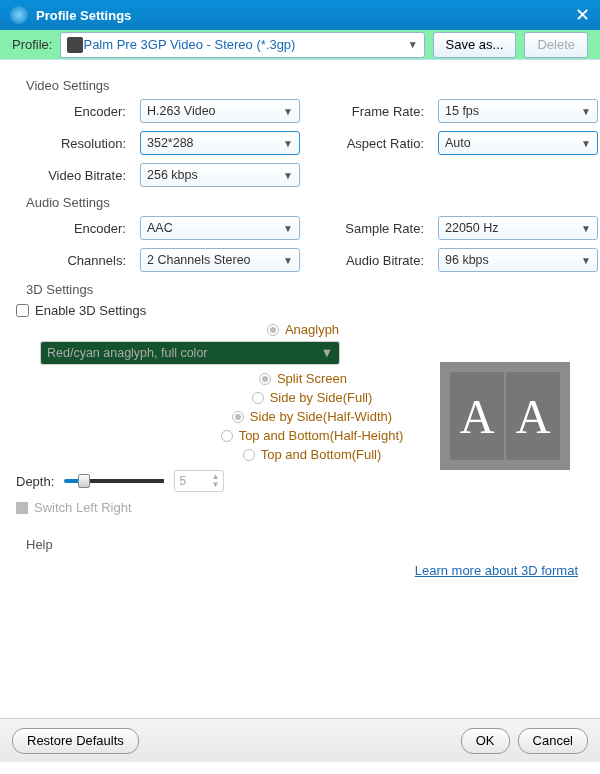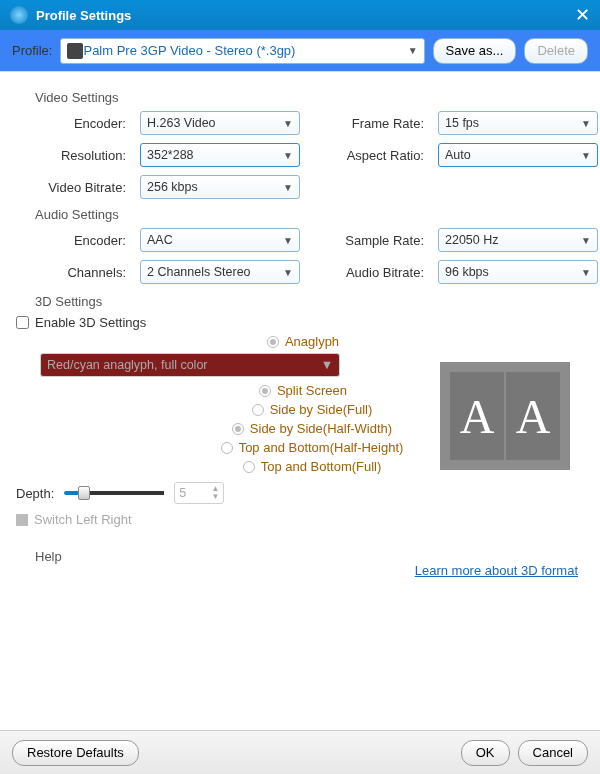--- a/index.html
+++ b/index.html
@@ -1,43 +1,43 @@
 <!DOCTYPE html>
 <html><head>
 <meta charset="utf-8">
 <style>
 * { box-sizing: border-box; margin: 0; padding: 0; font-family: Arial, sans-serif; }
 body { width: 600px; height: 774px; background: #fff; overflow: hidden; }
 .titlebar { height: 30px; background: linear-gradient(#0a8ed9, #0a7ec5); display: flex; align-items: center; padding: 0 10px; color: #fff; }
 .titlebar .icon { width: 18px; height: 18px; border-radius: 50%; background: radial-gradient(#7fd4ff, #0a7ec5); margin-right: 8px; }
 .titlebar .title { font-weight: bold; font-size: 13px; flex: 1; }
 .titlebar .close { font-size: 18px; cursor: pointer; }
-.toprow { height: 42px; background: #3b82f6; display: flex; align-items: center; padding: 0 12px; gap: 8px; border-bottom: 1px solid #c5dff0; }
+.toprow { height: 30px; background: #86efac; display: flex; align-items: center; padding: 0 12px; gap: 8px; border-bottom: 1px solid #c5dff0; }
 .toprow .lbl { font-size: 13px; color: #333; }
 .profile-sel { flex: 1; height: 26px; border: 1px solid #8fb6d4; border-radius: 3px; background: #fff; display: flex; align-items: center; padding: 0 6px; gap: 0; cursor: pointer; }
 .profile-sel .picon { width: 16px; height: 16px; background: #444; border-radius: 2px; }
 .profile-sel .ptext { flex: 1; color: #1a6ab5; font-size: 13px; }
 .profile-sel .caret, .sel .caret { color: #555; font-size: 10px; }
-.btn { height: 26px; padding: 6px 12px; border: 1px solid #8fb6d4; border-radius: 10px; background: linear-gradient(#fff,#e8f2fb); font-size: 13px; cursor: pointer; display: flex; align-items: center; }
+.btn { height: 26px; padding: 6px 12px; border: 1px solid #8fb6d4; border-radius: 3px; background: linear-gradient(#fff,#e8f2fb); font-size: 13px; cursor: pointer; display: flex; align-items: center; }
 .btn.disabled { color: #aaa; cursor: default; }
 .content { padding: 10px 16px 0 16px; height: calc(100% - 30px - 42px - 44px); overflow: hidden; color: #333; }
-.section-title { font-size: 13px; color: #555; margin: 8px 0 6px 19px; }
+.section-title { font-size: 13px; color: #555; margin: 8px 0 6px 10px; }
 .grid { display: grid; grid-template-columns: 110px 160px 110px 160px; column-gap: 14px; row-gap: 8px; align-items: center; margin-bottom: 6px; }
 .grid .lbl { text-align: right; font-size: 13px; color: #333; }
 .sel { height: 24px; border: 1px solid #8fb6d4; border-radius: 3px; background: linear-gradient(#fff,#f2f8fd); display: flex; align-items: center; padding: 0 6px; justify-content: space-between; font-size: 12.5px; cursor: pointer; }
 .sel.hl { border-color: #2b8dd6; }
 .three-d { margin-top: 10px; }
 .cb { display: flex; align-items: center; gap: 6px; font-size: 13px; margin: 4px 0; }
 .cb input { width: 13px; height: 13px; }
 .dis { color: #a16207; justify-content: center; }
 .radio { display: flex; align-items: center; gap: 6px; font-size: 13px; margin: 4px 0 4px 6px; }
 .radio .r { width: 12px; height: 12px; border: 1px solid #bbb; border-radius: 50%; display: inline-flex; align-items: center; justify-content: center; }
 .radio.sel2 .r::after { content: ""; width: 6px; height: 6px; background: #bbb; border-radius: 50%; }
 .sub { margin-left: 24px; }
-.anag-sel { width: 300px; height: 24px; border: 1px solid #d0d0d0; border-radius: 3px; background: #7f1d1d; display: flex; align-items: center; padding: 0 6px; justify-content: space-between; font-size: 12.5px; color: #aaa; margin: 4px 0 6px 24px; }
+.anag-sel { width: 300px; height: 24px; border: 1px solid #d0d0d0; border-radius: 3px; background: #14532d; display: flex; align-items: center; padding: 0 6px; justify-content: space-between; font-size: 12.5px; color: #aaa; margin: 4px 0 6px 24px; }
 .thumb { position: absolute; right: 30px; top: 362px; width: 130px; height: 108px; background: #8c8c8c; display: flex; align-items: center; justify-content: center; gap: 2px; }
 .thumb .half { width: 54px; height: 88px; background: #777; display: flex; align-items: center; justify-content: center; color: #fff; font-size: 48px; font-family: Georgia, serif; }
 .depth { display: flex; align-items: center; gap: 10px; margin: 8px 0 8px 0; font-size: 13px; }
 .slider { width: 100px; height: 4px; background: #0a7ec5; position: relative; border-radius: 2px; }
 .slider .rest { position: absolute; left: 20px; right: 0; height: 4px; background: #333; }
 .slider .knob { position: absolute; left: 14px; top: -5px; width: 12px; height: 14px; background: linear-gradient(#fff,#ccc); border: 1px solid #888; border-radius: 2px; }
 .spin { width: 50px; height: 22px; border: 1px solid #d0d0d0; border-radius: 3px; display: flex; align-items: center; padding: 0 4px; justify-content: space-between; color: #aaa; font-size: 12.5px; }
 .swlr { display: flex; align-items: center; gap: 6px; font-size: 13px; color: #aaa; margin: 4px 0; }
 .swlr .sq { width: 12px; height: 12px; border: 1px solid #bbb; background: #bbb; }
 .link { color: #1a6ab5; text-decoration: underline; font-size: 13px; position: absolute; right: 22px; top: 563px; cursor: pointer; }

